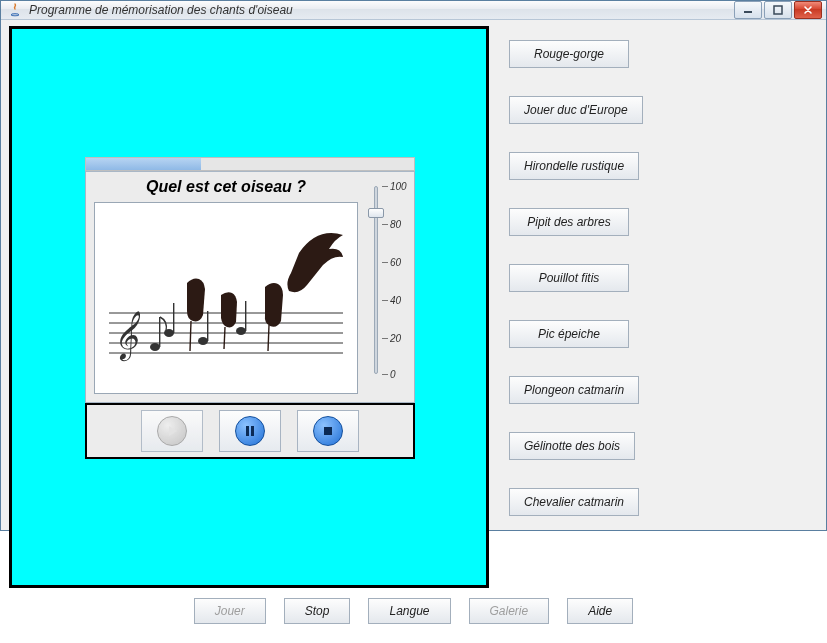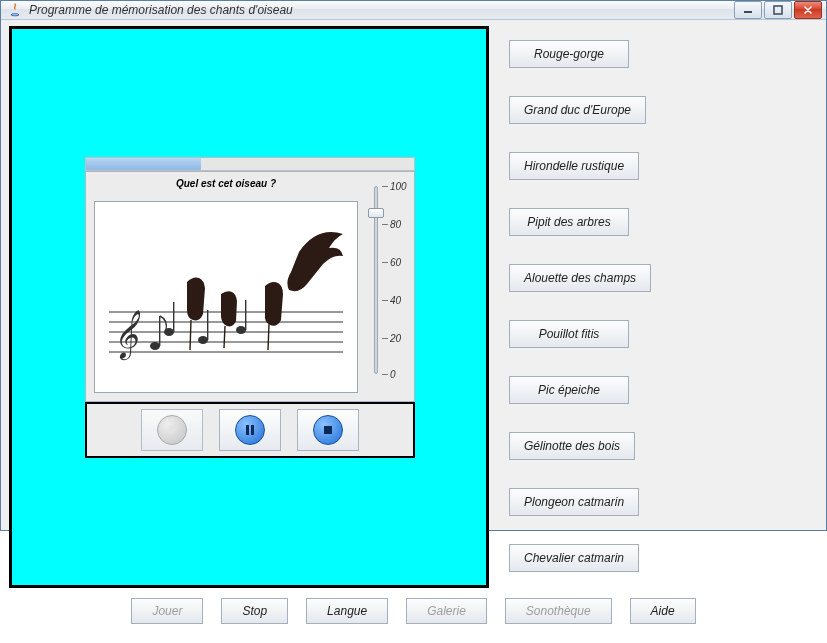--- a/index.html
+++ b/index.html
@@ -106,22 +106,22 @@
     gap: 6px;
   }
   .image-box {
     flex: 1;
     display: flex;
     flex-direction: column;
   }
   .question {
     text-align: center;
     font-weight: bold;
-    margin-bottom: 12px;
-    font-size: 10px;
+    margin-bottom: 6px;
+    font-size: 16px;
   }
   .image-frame {
     border: 1px solid #9aa7b5;
     background: #fff;
     height: 192px;
     display: flex;
     align-items: center;
     justify-content: center;
     overflow: hidden;
   }
@@ -371,34 +371,32 @@
                     <rect x="2" y="2" width="8" height="8" fill="#0b2a55"></rect>
                   </svg>
               </div>
             </div>
           </div>
         </div>
       </div>
 
       <div class="bird-panel">
         <div class="bird-btn">Rouge-gorge</div>
-        <div class="bird-btn">Grand duc d'Europe</div>
+        <div class="bird-btn">Jouer duc d'Europe</div>
         <div class="bird-btn">Hirondelle rustique</div>
         <div class="bird-btn">Pipit des arbres</div>
-        <div class="bird-btn">Alouette des champs</div>
         <div class="bird-btn">Pouillot fitis</div>
         <div class="bird-btn">Pic épeiche</div>
+        <div class="bird-btn">Plongeon catmarin</div>
         <div class="bird-btn">Gélinotte des bois</div>
-        <div class="bird-btn">Plongeon catmarin</div>
         <div class="bird-btn">Chevalier catmarin</div>
       </div>
     </div>
 
     <div class="bottom-bar">
       <div class="tool-btn disabled">Jouer</div>
       <div class="tool-btn">Stop</div>
       <div class="tool-btn">Langue</div>
       <div class="tool-btn disabled">Galerie</div>
-      <div class="tool-btn disabled">Sonothèque</div>
       <div class="tool-btn">Aide</div>
     </div>
   </div>
 </div>
 
 </body></html>

